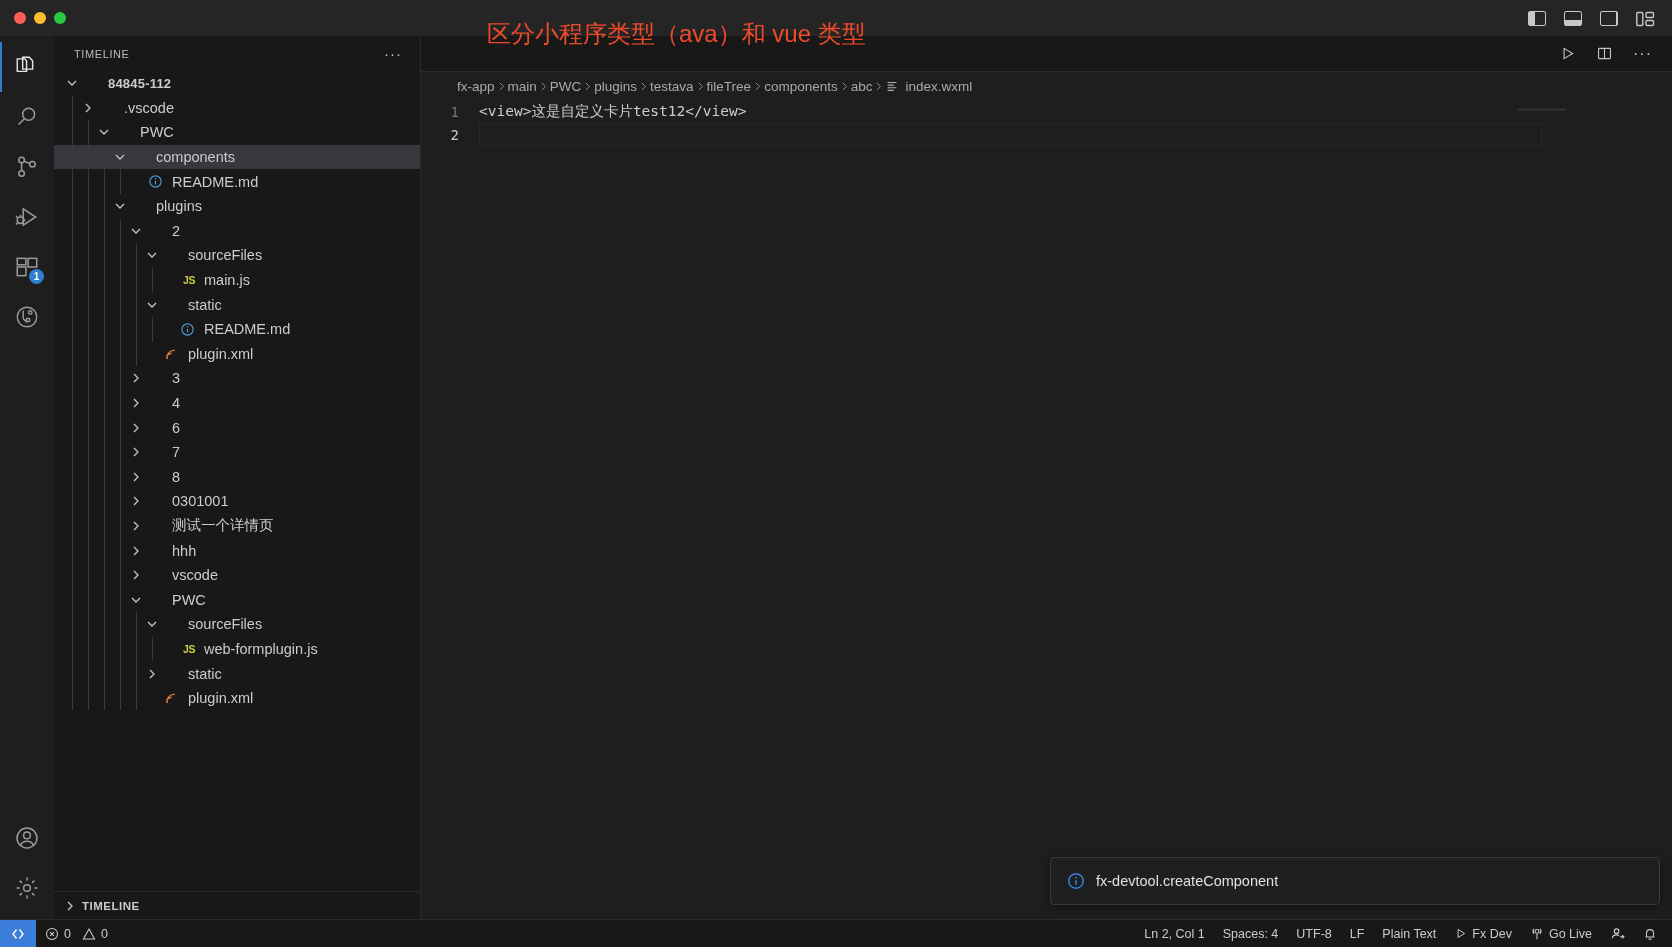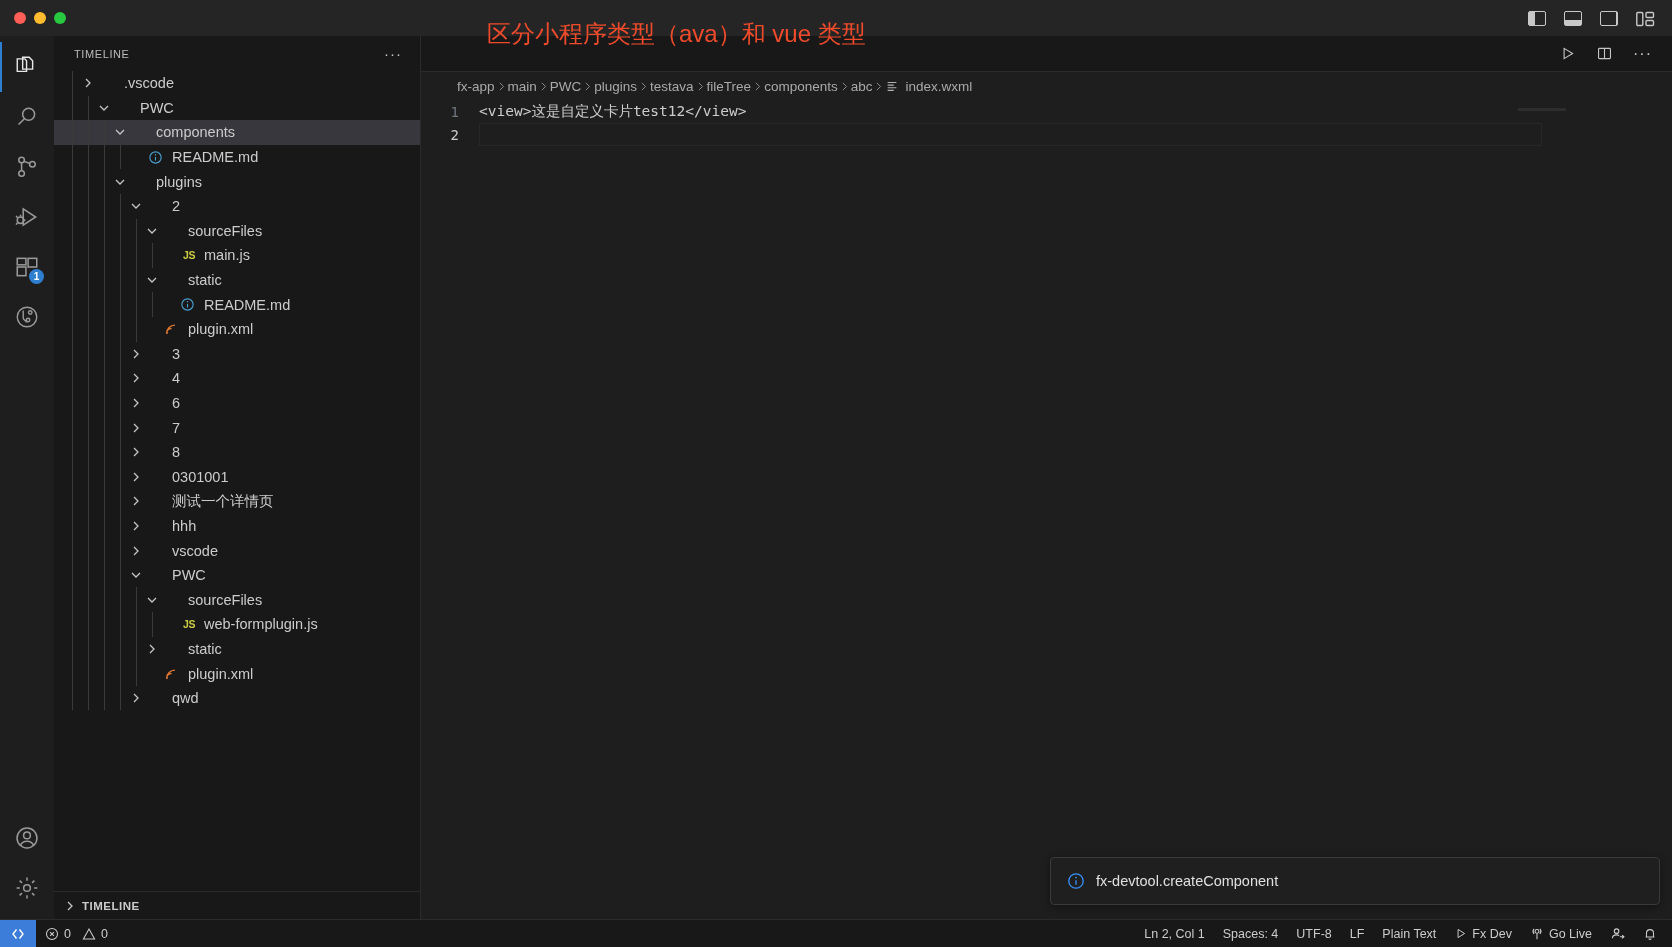--- a/index.html
+++ b/index.html
@@ -247,20 +247,30 @@
         </div>
       </div>
     </div>
 
     <div class="sidebar">
       <div class="sb-header">
         <span>TIMELINE</span>
         <span class="dots">···</span>
       </div>
       <div class="tree" id="tree">
+          <div class="row root">
+            <div style="width: 10px; flex: 0 0 10px;"></div>
+            <span class="chev">
+              <svg width="16" height="16" viewBox="0 0 16 16" fill="none" stroke="#c5c5c5" stroke-width="1.3">
+                <path d="M4 6l4 4 4-4"></path>
+              </svg>
+            </span>
+            <span class="ficon none"></span>
+            <span class="label">84845-112</span>
+          </div>
           <div class="row">
             <div class="guide" style="left: 18px;"></div>
             <div style="width: 26px; flex: 0 0 26px;"></div>
             <span class="chev">
               <svg width="16" height="16" viewBox="0 0 16 16" fill="none" stroke="#c5c5c5" stroke-width="1.3">
                 <path d="M6 4l4 4-4 4"></path>
               </svg>
             </span>
             <span class="ficon none"></span>
             <span class="label">.vscode</span>
@@ -599,34 +609,20 @@
             <div class="guide" style="left: 82px;"></div>
             <div style="width: 90px; flex: 0 0 90px;"></div>
             <span class="chev none"></span>
             <span class="ficon xml">
               <svg width="14" height="14" viewBox="0 0 16 16" fill="none" stroke="#e37933" stroke-width="1.5">
                 <path d="M3 13a9.5 9.5 0 0 1 9.5-9.5M3 13a5.6 5.6 0 0 1 5.6-5.6"></path>
                 <circle cx="3.4" cy="12.7" r="1" fill="#e37933" stroke="none"></circle>
               </svg>
             </span>
             <span class="label">plugin.xml</span>
-          </div>
-          <div class="row">
-            <div class="guide" style="left: 18px;"></div>
-            <div class="guide" style="left: 34px;"></div>
-            <div class="guide" style="left: 50px;"></div>
-            <div class="guide" style="left: 66px;"></div>
-            <div style="width: 74px; flex: 0 0 74px;"></div>
-            <span class="chev">
-              <svg width="16" height="16" viewBox="0 0 16 16" fill="none" stroke="#c5c5c5" stroke-width="1.3">
-                <path d="M6 4l4 4-4 4"></path>
-              </svg>
-            </span>
-            <span class="ficon none"></span>
-            <span class="label">qwd</span>
           </div>
         </div>
       <div class="sb-section">
         <span class="chev">
           <svg width="16" height="16" viewBox="0 0 16 16" fill="none" stroke="#c5c5c5" stroke-width="1.3">
               <path d="M6 4l4 4-4 4"></path>
             </svg>
         </span>
         <span>TIMELINE</span>
       </div>

